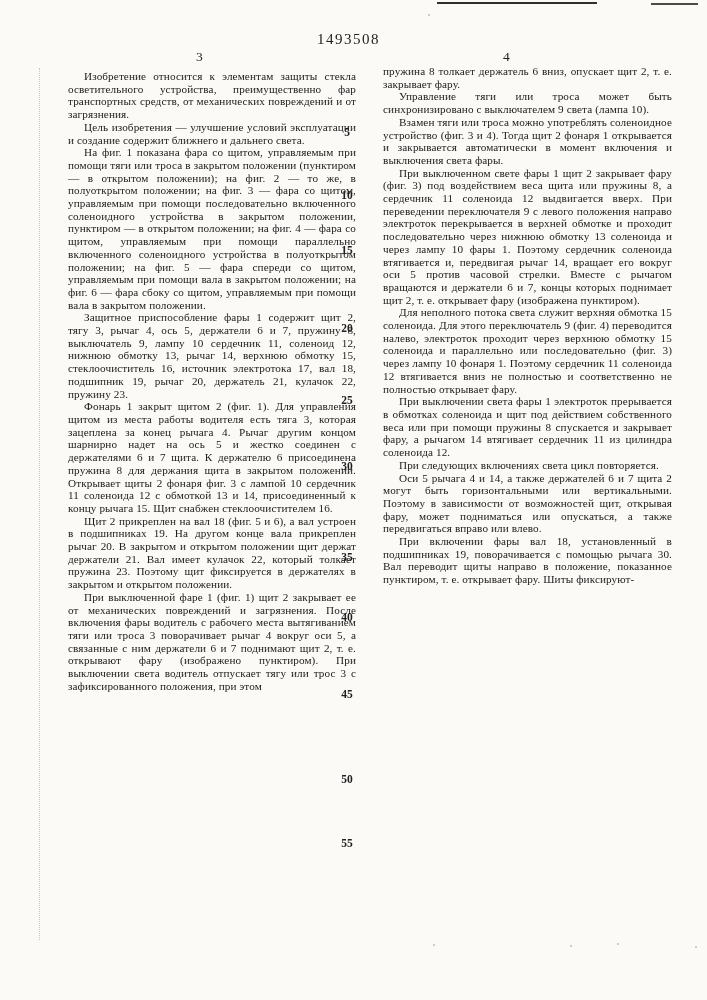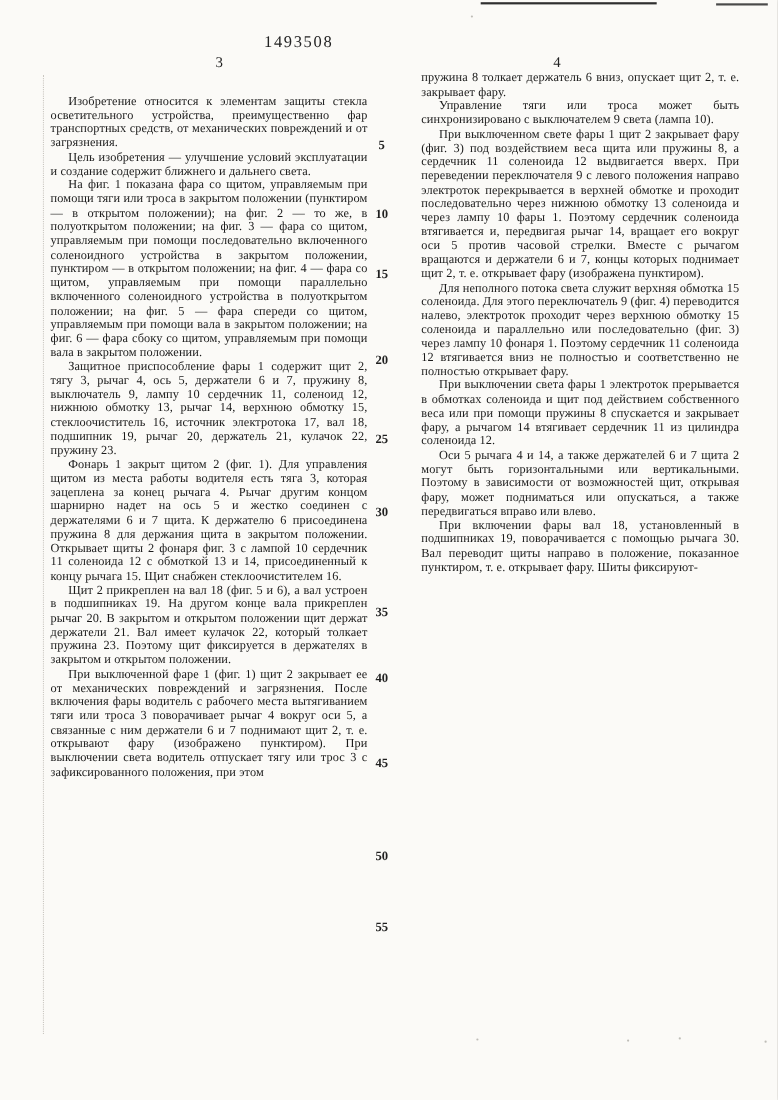--- a/index.html
+++ b/index.html
@@ -9,42 +9,42 @@
     height: 1000px;
     background: #fbfaf7;
     font-family: "Liberation Serif", "DejaVu Serif", serif;
     color: #1b1b1b;
     overflow: hidden;
     box-shadow: 0 0 4px rgba(0,0,0,.25);
   }
   .patent-number {
     position: absolute;
     left: 240px; top: 31px; width: 140px;
-    text-align: left;
+    text-align: right;
     font-size: 15px;
     letter-spacing: 1.5px;
     color: #222;
   }
   .col-num {
     position: absolute;
     top: 49px;
     font-size: 13.5px;
     color: #222;
   }
   .col-num-left  { left: 196px; }
   .col-num-right { left: 503px; }
   .column {
     position: absolute;
     font-size: 11.2px;
     line-height: 12.7px;
     text-align: justify;
     letter-spacing: 0.1px;
   }
   .column p { margin: 0; text-indent: 16px; }
-  .column-left  { left: 46px;  top: 70px; width: 288px; margin-top: 16px; }
+  .column-left  { left: 68px;  top: 70px; width: 288px; }
   .column-right { left: 383px; top: 65px; width: 289px; }
   .column-right p:first-child { text-indent: 0; }
   .ln {
     position: absolute;
     left: 334px; width: 26px;
     text-align: center;
     font-size: 11.5px;
     font-weight: 700;
     color: #1f1f1f;
   }
@@ -81,23 +81,25 @@
     <p>На фиг. 1 показана фара со щитом, управляемым при помощи тяги или троса в закрытом положении (пунктиром — в открытом положении); на фиг. 2 — то же, в полуоткрытом положении; на фиг. 3 — фара со щитом, управляемым при помощи последовательно включенного соленоидного устройства в закрытом положении, пунктиром — в открытом положении; на фиг. 4 — фара со щитом, управляемым при помощи параллельно включенного соленоидного устройства в полуоткрытом положении; на фиг. 5 — фара спереди со щитом, управляемым при помощи вала в закрытом положении; на фиг. 6 — фара сбоку со щитом, управляемым при помощи вала в закрытом положении.</p>
     <p>Защитное приспособление фары 1 содержит щит 2, тягу 3, рычаг 4, ось 5, держатели 6 и 7, пружину 8, выключатель 9, лампу 10 сердечник 11, соленоид 12, нижнюю обмотку 13, рычаг 14, верхнюю обмотку 15, стеклоочиститель 16, источник электротока 17, вал 18, подшипник 19, рычаг 20, держатель 21, кулачок 22, пружину 23.</p>
     <p>Фонарь 1 закрыт щитом 2 (фиг. 1). Для управления щитом из места работы водителя есть тяга 3, которая зацеплена за конец рычага 4. Рычаг другим концом шарнирно надет на ось 5 и жестко соединен с держателями 6 и 7 щита. К держателю 6 присоединена пружина 8 для держания щита в закрытом положении. Открывает щиты 2 фонаря фиг. 3 с лампой 10 сердечник 11 соленоида 12 с обмоткой 13 и 14, присоединенный к концу рычага 15. Щит снабжен стеклоочистителем 16.</p>
     <p>Щит 2 прикреплен на вал 18 (фиг. 5 и 6), а вал устроен в подшипниках 19. На другом конце вала прикреплен рычаг 20. В закрытом и открытом положении щит держат держатели 21. Вал имеет кулачок 22, который толкает пружина 23. Поэтому щит фиксируется в держателях в закрытом и открытом положении.</p>
     <p>При выключенной фаре 1 (фиг. 1) щит 2 закрывает ее от механических повреждений и загрязнения. После включения фары водитель с рабочего места вытягиванием тяги или троса 3 поворачивает рычаг 4 вокруг оси 5, а связанные с ним держатели 6 и 7 поднимают щит 2, т. е. открывают фару (изображено пунктиром). При выключении света водитель отпускает тягу или трос 3 с зафиксированного положения, при этом</p>
   </div>
 
   <div class="column column-right">
     <p>пружина 8 толкает держатель 6 вниз, опускает щит 2, т. е. закрывает фару.</p>
     <p>Управление тяги или троса может быть синхронизировано с выключателем 9 света (лампа 10).</p>
+    <p>Взамен тяги или троса можно употреблять соленоидное устройство (фиг. 3 и 4). Тогда щит 2 фонаря 1 открывается и закрывается автоматически в момент включения и выключения света фары.</p>
     <p>При выключенном свете фары 1 щит 2 закрывает фару (фиг. 3) под воздействием веса щита или пружины 8, а сердечник 11 соленоида 12 выдвигается вверх. При переведении переключателя 9 с левого положения направо электроток перекрывается в верхней обмотке и проходит последовательно через нижнюю обмотку 13 соленоида и через лампу 10 фары 1. Поэтому сердечник соленоида втягивается и, передвигая рычаг 14, вращает его вокруг оси 5 против часовой стрелки. Вместе с рычагом вращаются и держатели 6 и 7, концы которых поднимает щит 2, т. е. открывает фару (изображена пунктиром).</p>
     <p>Для неполного потока света служит верхняя обмотка 15 соленоида. Для этого переключатель 9 (фиг. 4) переводится налево, электроток проходит через верхнюю обмотку 15 соленоида и параллельно или последовательно (фиг. 3) через лампу 10 фонаря 1. Поэтому сердечник 11 соленоида 12 втягивается вниз не полностью и соответственно не полностью открывает фару.</p>
     <p>При выключении света фары 1 электроток прерывается в обмотках соленоида и щит под действием собственного веса или при помощи пружины 8 спускается и закрывает фару, а рычагом 14 втягивает сердечник 11 из цилиндра соленоида 12.</p>
+    <p>При следующих включениях света цикл повторяется.</p>
     <p>Оси 5 рычага 4 и 14, а также держателей 6 и 7 щита 2 могут быть горизонтальными или вертикальными. Поэтому в зависимости от возможностей щит, открывая фару, может подниматься или опускаться, а также передвигаться вправо или влево.</p>
     <p>При включении фары вал 18, установленный в подшипниках 19, поворачивается с помощью рычага 30. Вал переводит щиты направо в положение, показанное пунктиром, т. е. открывает фару. Шиты фиксируют-</p>
   </div>
 
   <span class="ln" style="top:126px">5</span>
   <span class="ln" style="top:189px">10</span>
   <span class="ln" style="top:244px">15</span>
   <span class="ln" style="top:322px">20</span>
   <span class="ln" style="top:394px">25</span>
   <span class="ln" style="top:460px">30</span>

